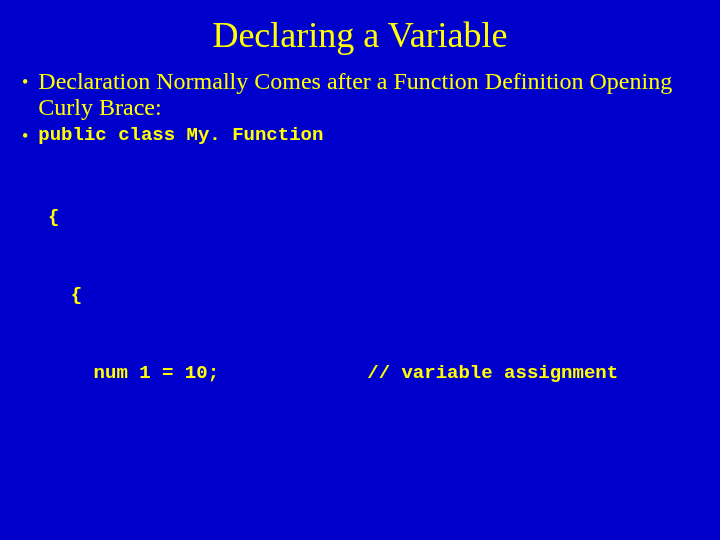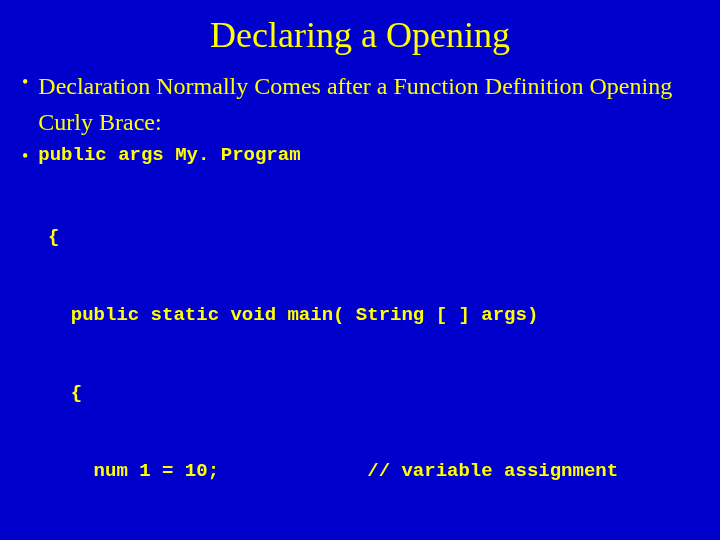--- a/index.html
+++ b/index.html
@@ -30,55 +30,54 @@
       margin-bottom: 2px;
     }
     .bullet-dot {
       font-size: 18px;
       line-height: 28px;
       margin-right: 10px;
       margin-left: 2px;
     }
     .bullet-text {
       font-size: 24px;
-      line-height: 36px;
+      line-height: 26px;
       font-family: "Times New Roman", Times, serif;
     }
     .bullet-text-mono {
       font-size: 19px;
       line-height: 26px;
       font-family: "Courier New", Courier, monospace;
       font-weight: bold;
     }
     .code-block {
       font-family: "Courier New", Courier, monospace;
       font-size: 19px;
       font-weight: bold;
       line-height: 26px;
       margin-left: 28px;
       white-space: pre;
     }
   </style>
 </head>
 <body>
 
-<h1 class="title">Declaring a Opening</h1>
+<h1 class="title">Declaring a Variable</h1>
 
 <div class="bullet-item">
   <span class="bullet-dot">•</span>
   <span class="bullet-text">Declaration Normally Comes after a Function Definition Opening Curly Brace:</span>
 </div>
 
 <div class="bullet-item">
   <span class="bullet-dot">•</span>
-  <span class="bullet-text-mono">public args My. Program</span>
+  <span class="bullet-text-mono">public class My. Function</span>
 </div>
 
 <div class="code-block">
   <div>{</div>
-  <div>  public static void main( String [ ] args)</div>
   <div>  {</div>
   <div>    num 1 = 10;             // variable assignment</div>
   
   
   
   
 </div>
 
 </body></html>

